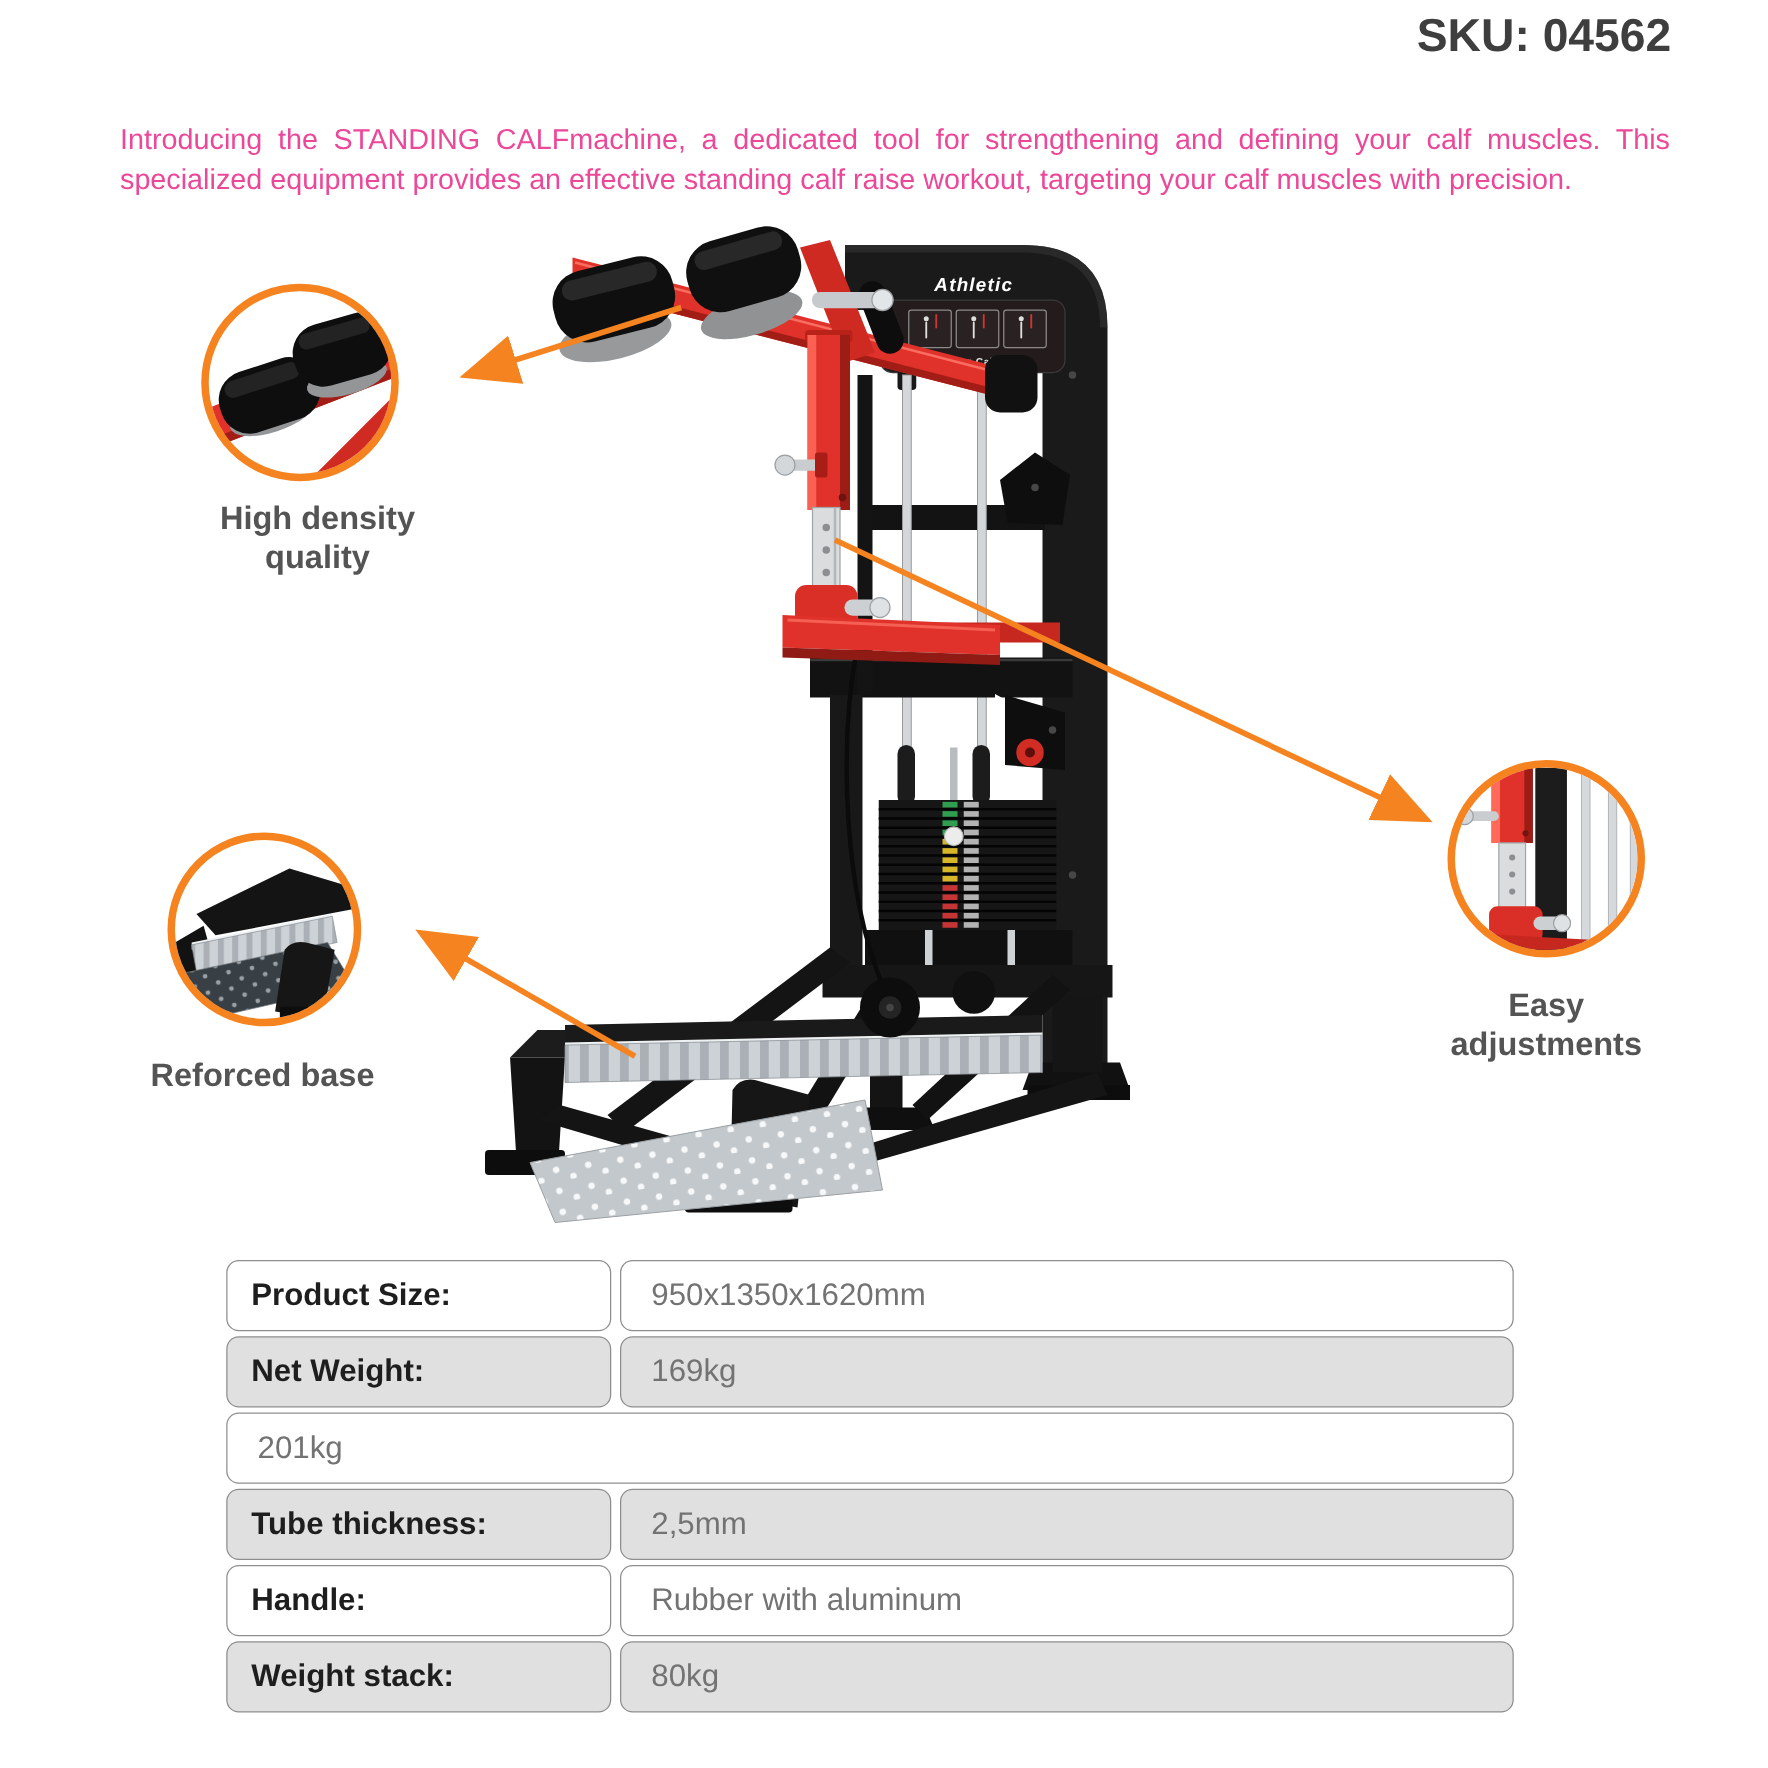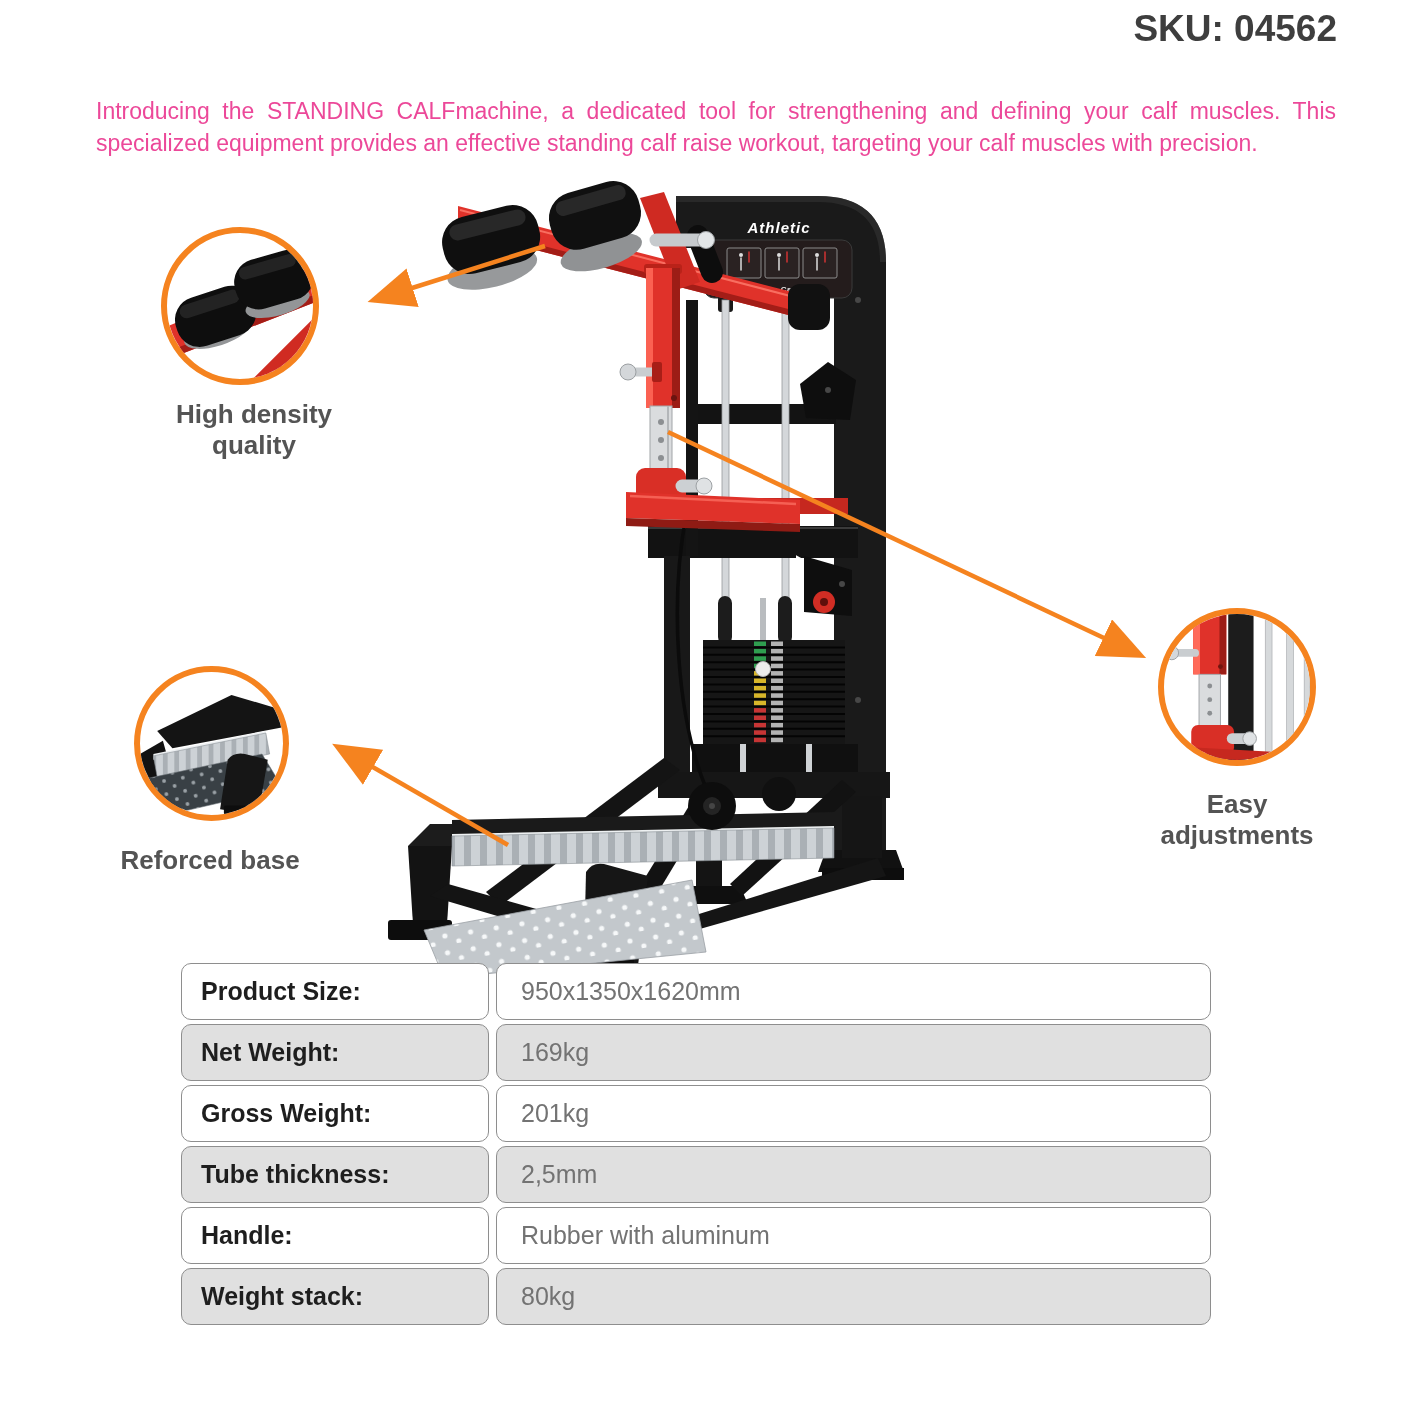--- a/index.html
+++ b/index.html
@@ -17,21 +17,21 @@
   .fc1{left:161px;top:227px;width:158px;height:158px;}
   .fc2{left:134px;top:666px;width:155px;height:155px;}
   .fc3{left:1158px;top:608px;width:158px;height:158px;}
   .feature-label{position:absolute;text-align:center;font-size:26px;line-height:31px;color:#545454;font-weight:bold;}
   .fl1{left:134px;top:399px;width:240px;}
   .fl2{left:110px;top:845px;width:200px;}
   .fl3{left:1148px;top:761px;width:178px;margin-top:28px;}
   
   .machine-svg{position:absolute;left:0;top:0;width:1414px;height:1000px;}
   
-  .specs{position:absolute;left:181px;top:963px;width:1030px;text-align:right;}
+  .specs{position:absolute;left:181px;top:1008px;width:1030px;text-align:right;}
   .spec-row{display:flex;gap:7px;margin-bottom:4px;height:57px;}
   .spec-cell{border:1px solid #8e8e8e;border-radius:10px;background:#fff;display:flex;
              align-items:center;box-sizing:border-box;}
   .spec-label{width:308px;padding-left:19px;font-weight:700;font-size:25px;color:#1e1e1e;}
   .spec-value{flex:1;padding-left:24px;font-size:25px;color:#737373;font-weight:400;}
   .spec-row.alt .spec-cell{background:#e0e0e0;}
 </style>
 </head>
 <body>
 
@@ -334,21 +334,20 @@
   <div class="specs">
     <div class="spec-row">
       <div class="spec-cell spec-label">Product Size:</div>
       <div class="spec-cell spec-value">950x1350x1620mm</div>
     </div>
     <div class="spec-row alt">
       <div class="spec-cell spec-label">Net Weight:</div>
       <div class="spec-cell spec-value">169kg</div>
     </div>
     <div class="spec-row">
-      <div class="spec-cell spec-label">Gross Weight:</div>
       <div class="spec-cell spec-value">201kg</div>
     </div>
     <div class="spec-row alt">
       <div class="spec-cell spec-label">Tube thickness:</div>
       <div class="spec-cell spec-value">2,5mm</div>
     </div>
     <div class="spec-row">
       <div class="spec-cell spec-label">Handle:</div>
       <div class="spec-cell spec-value">Rubber with aluminum</div>
     </div>

